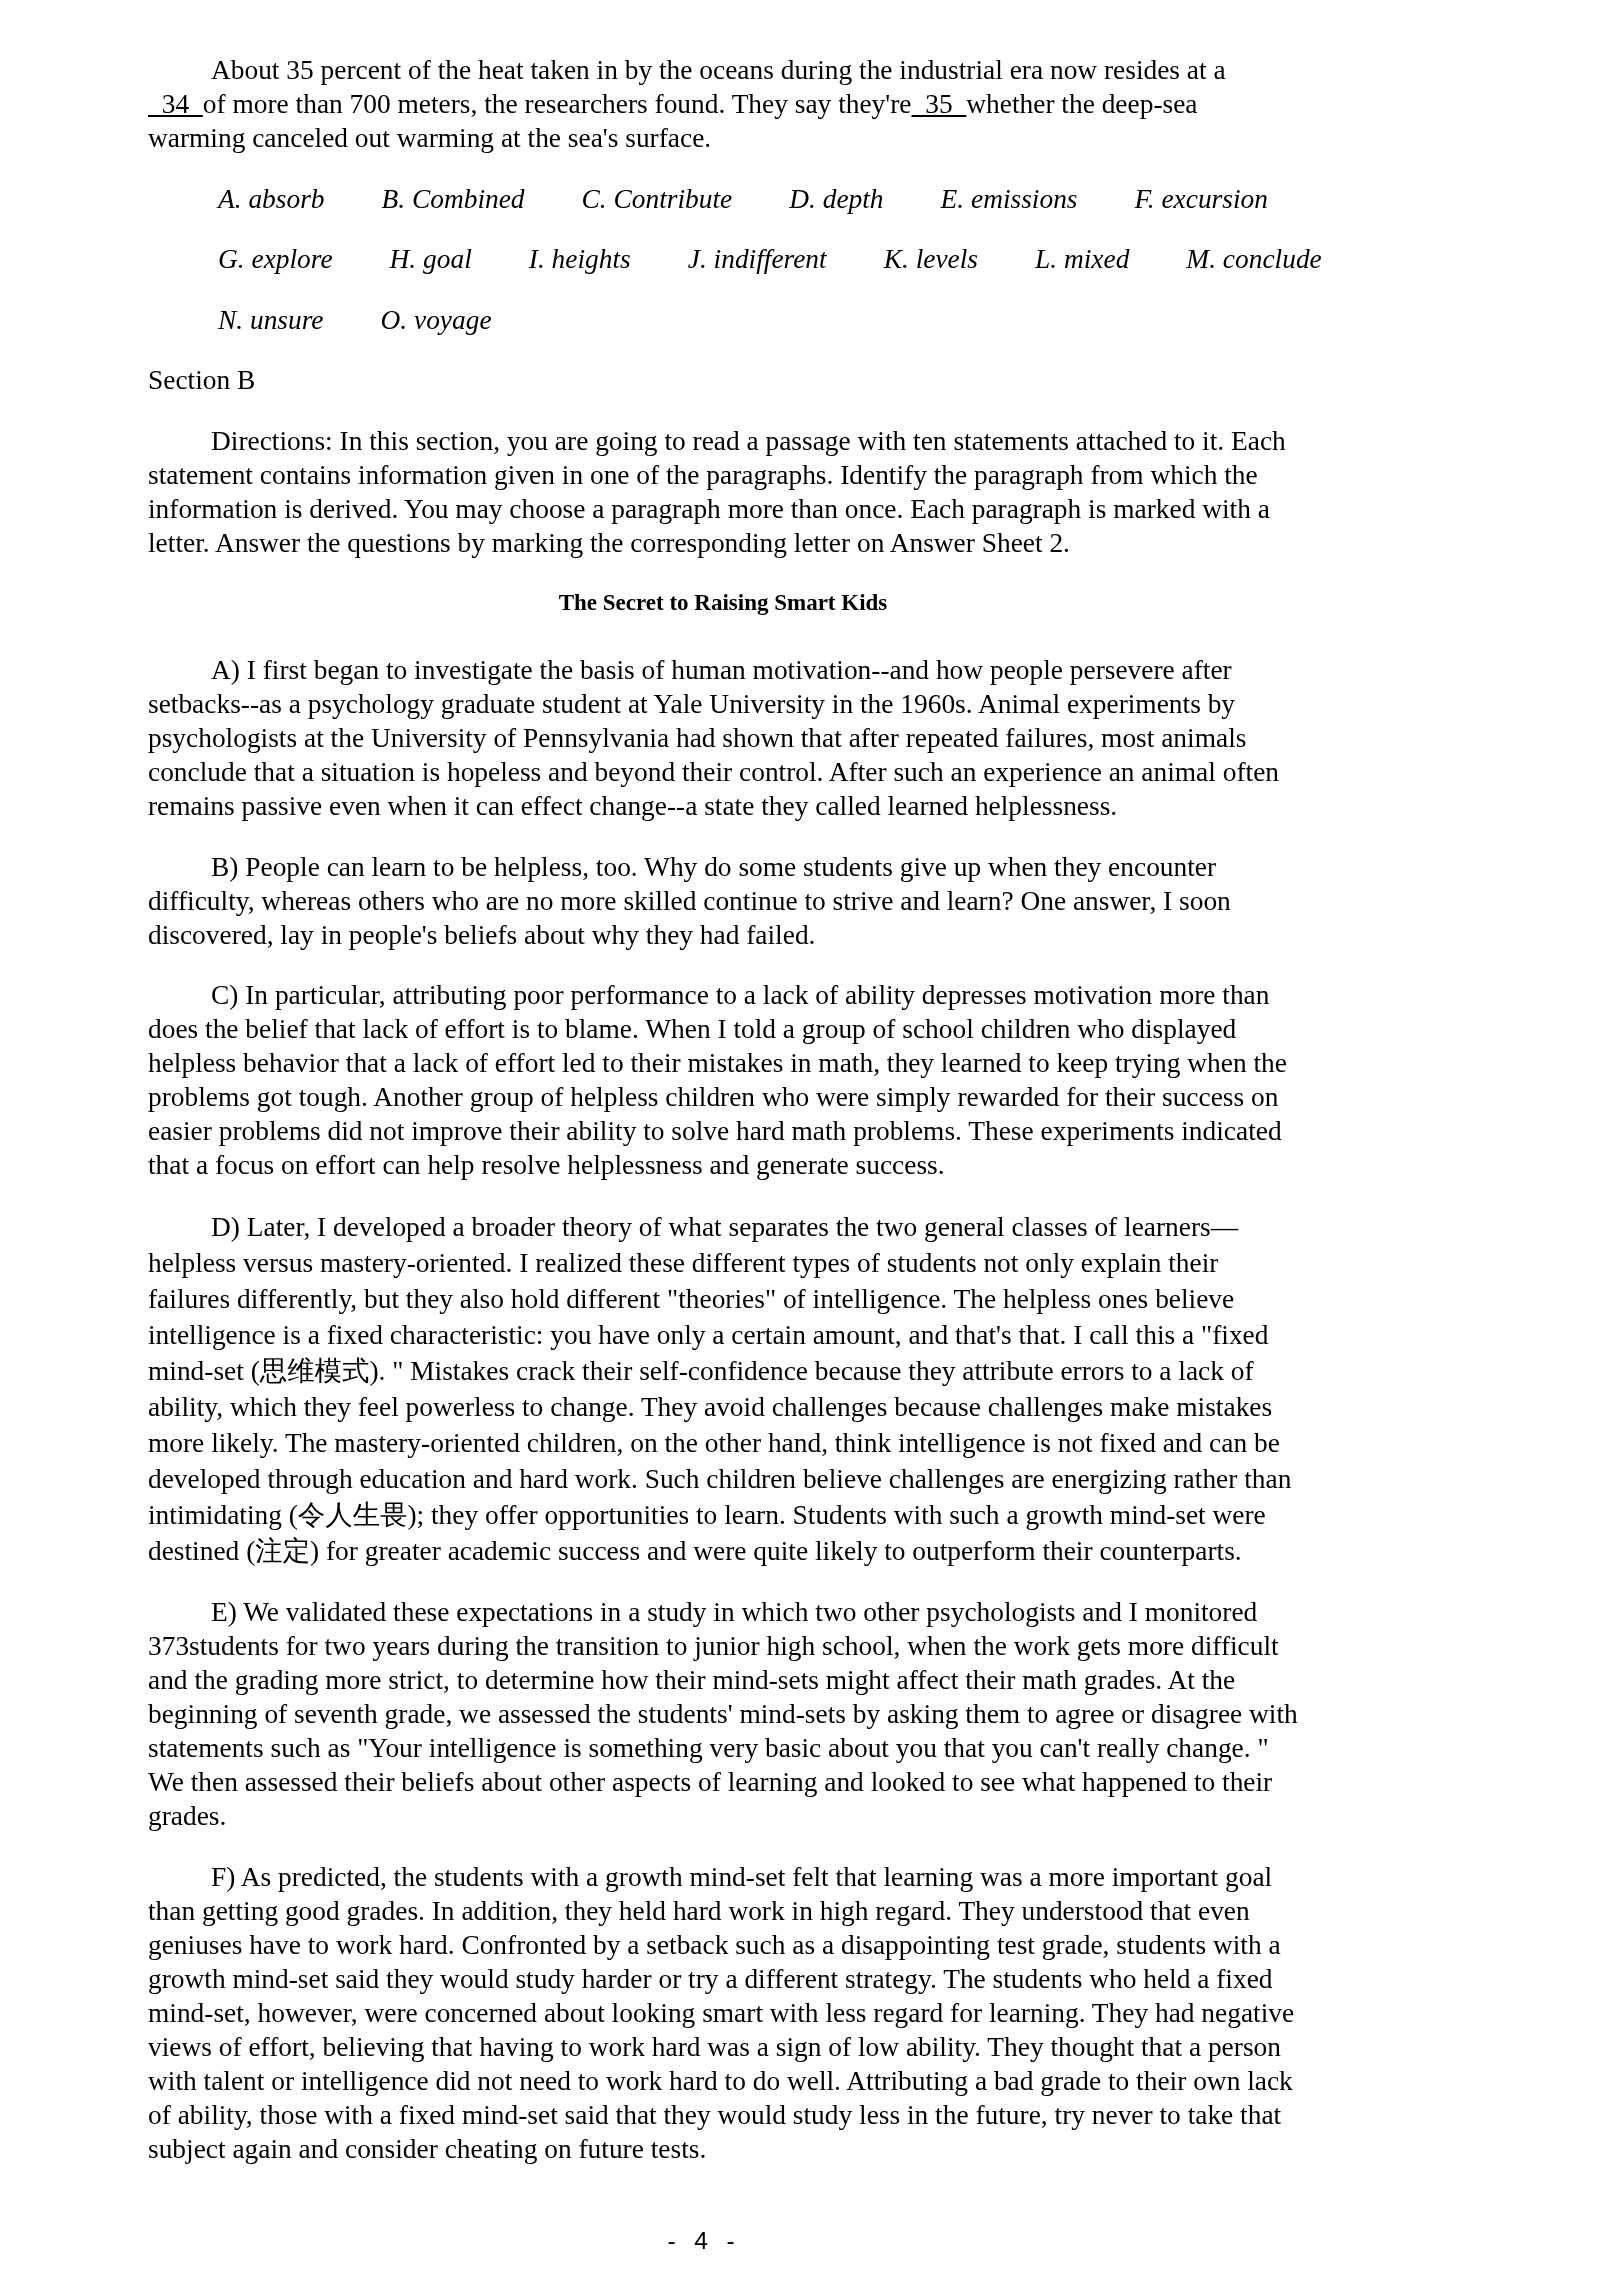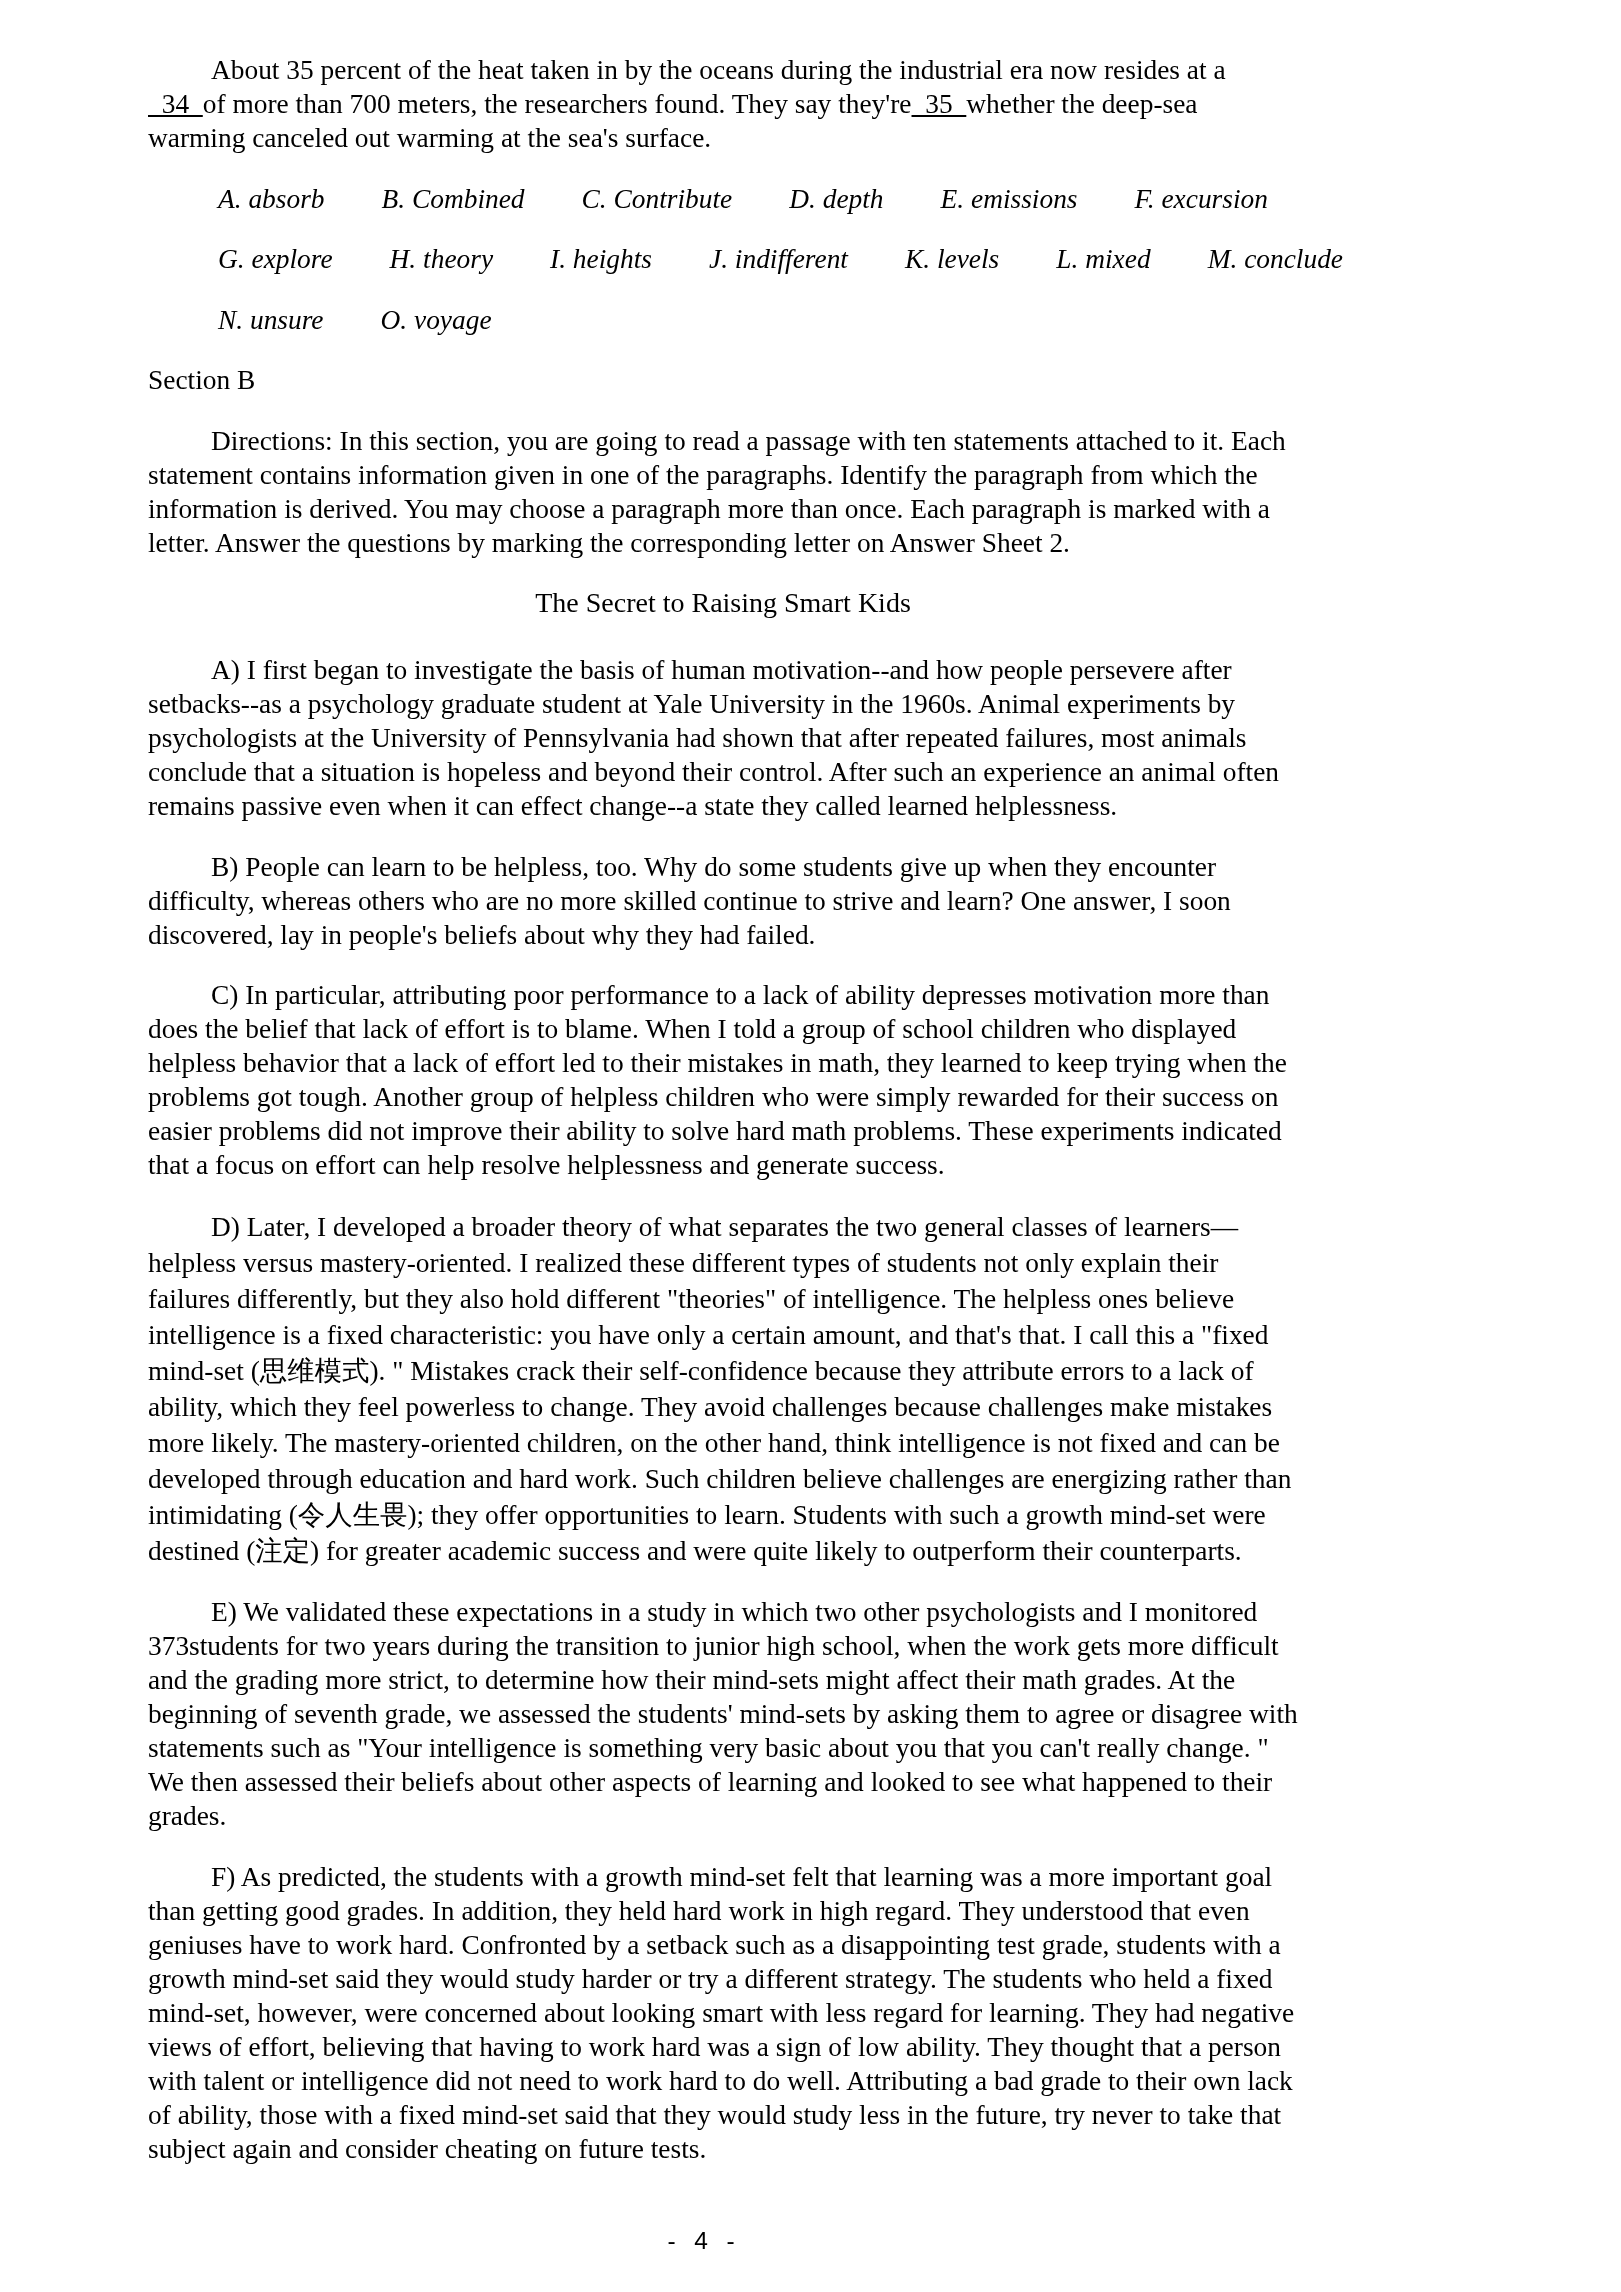--- a/index.html
+++ b/index.html
@@ -40,22 +40,22 @@
     white-space: nowrap;
     font-style: italic;
   }
   .section-heading {
     font-weight: normal;
     font-size: 27.4px;
     margin: 0 0 26.5px 0;
     text-indent: 0;
   }
   .passage-title {
-    font-weight: normal;
-    font-size: 28px;
+    font-weight: bold;
+    font-size: 23px;
     text-align: center;
     margin: 3.9px 0 33px 0;
   }
   .footer {
     position: absolute;
     left: 0;
     right: 0;
     bottom: 35px;
     text-align: center;
     font-family: "Liberation Sans", sans-serif;
@@ -74,21 +74,21 @@
     <span>A. absorb</span>
     <span>B. Combined</span>
     <span>C. Contribute</span>
     <span>D. depth</span>
     <span>E. emissions</span>
     <span>F. excursion</span>
   </div>
 
   <div class="options-row">
     <span>G. explore</span>
-    <span>H. theory</span>
+    <span>H. goal</span>
     <span>I. heights</span>
     <span>J. indifferent</span>
     <span>K. levels</span>
     <span>L. mixed</span>
     <span>M. conclude</span>
   </div>
 
   <div class="options-row">
     <span>N. unsure</span>
     <span>O. voyage</span>

